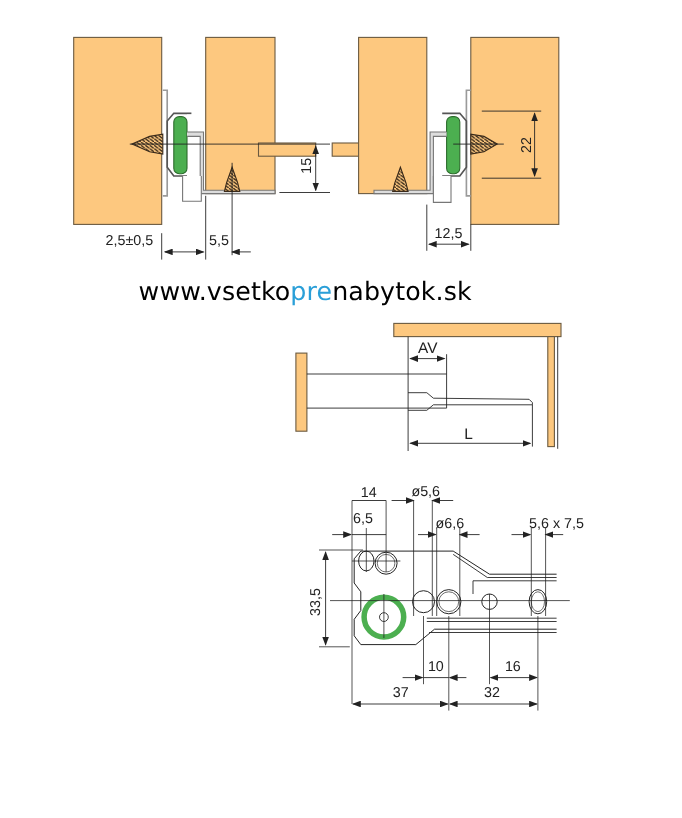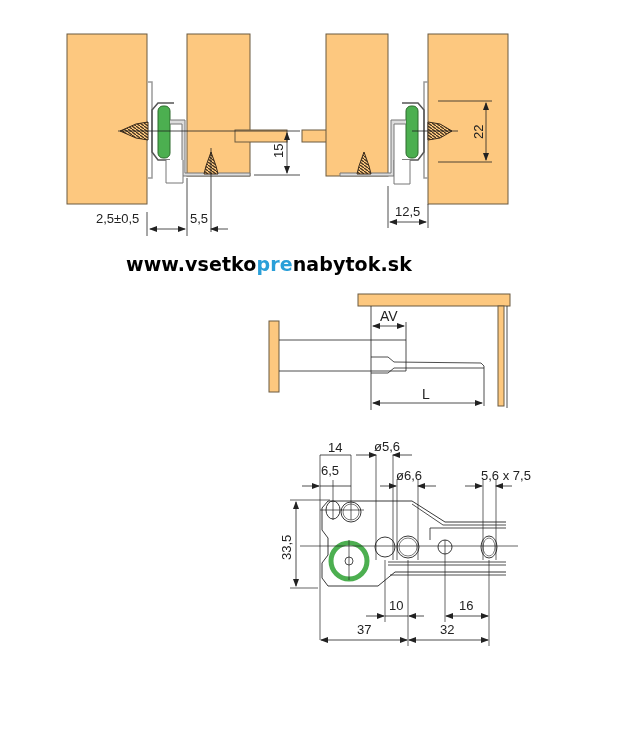--- a/index.html
+++ b/index.html
@@ -1,19 +1,19 @@
 <!DOCTYPE html>
 <html><head>
   <meta charset="utf-8">
   <style>
     html, body { margin: 0; padding: 0; background: #ffffff; }
     body { width: 620px; height: 744px; position: relative; overflow: hidden; font-family: "Liberation Sans", sans-serif; }
     svg.drawing { position: absolute; left: 0; top: 0; }
     .dim { font-family: "Liberation Sans", sans-serif; font-size: 13px; fill: #222; }
-    .url { position: absolute; left: 126px; top: 253px; font-family: "DejaVu Sans", sans-serif; font-weight: bold; font-size: 19px; color: #000; letter-spacing: 0.1px; white-space: nowrap; text-align: center; }
+    .url { position: absolute; left: 126px; top: 253px; font-family: "DejaVu Sans", sans-serif; font-weight: normal; font-size: 23px; color: #000; letter-spacing: 0.1px; white-space: nowrap; text-align: center; }
     .url .hl { color: #2a9fd8; }
   </style>
 </head>
 <body>
 
 <svg class="drawing" width="620" height="744" viewBox="0 0 620 744" xmlns="http://www.w3.org/2000/svg">
   <defs>
     <marker id="arr" markerWidth="8" markerHeight="6" refX="7" refY="3" orient="auto-start-reverse" markerUnits="userSpaceOnUse">
       <path d="M0,0 L8,3 L0,6 z" fill="#222"></path>
     </marker>

